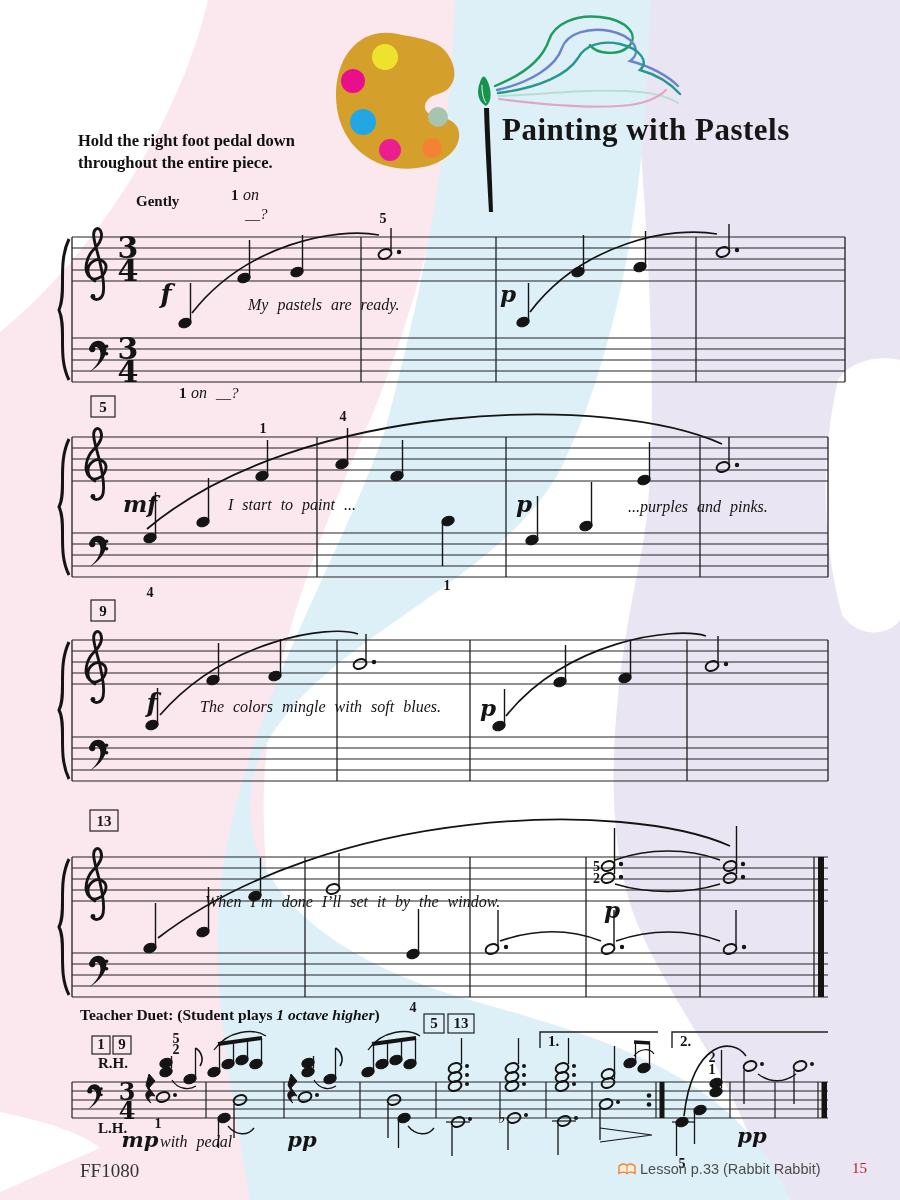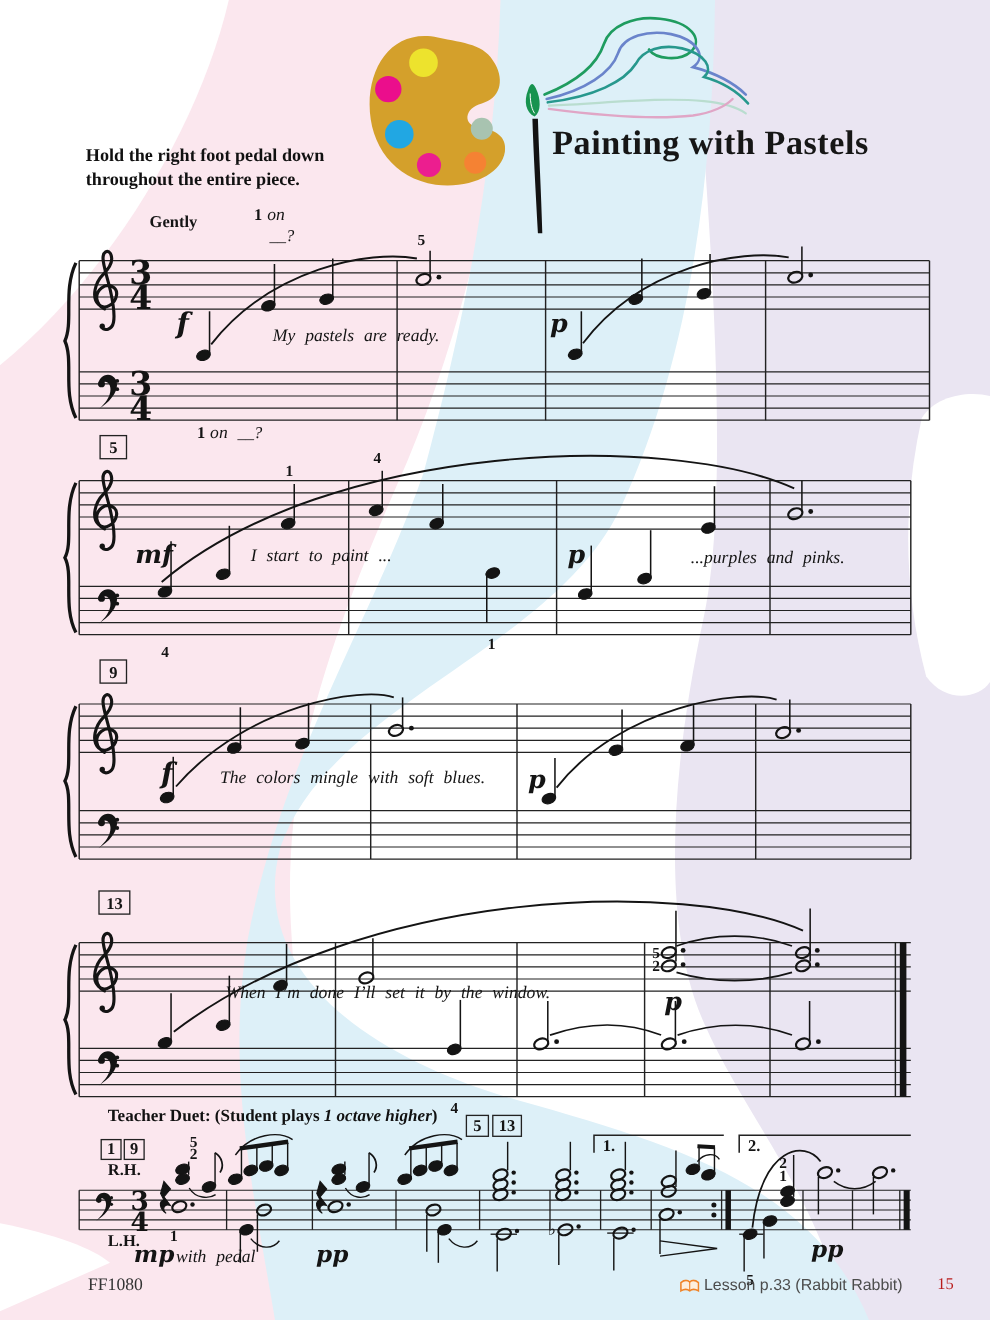--- a/index.html
+++ b/index.html
@@ -2,23 +2,23 @@
 <html><head>
 <meta charset="utf-8">
 <style>
   html,body{margin:0;padding:0;background:#888;}
   .page{position:relative;width:900px;height:1200px;background:#fff;overflow:hidden;
         font-family:"Liberation Serif",serif;}
   .page svg.layer{position:absolute;left:0;top:0;}
   .abs{position:absolute;}
   .instruction{left:78px;top:130px;font-weight:bold;font-size:16.5px;line-height:1.32;color:#111;}
   .title{left:502px;top:112px;font-weight:bold;font-size:31px;color:#161616;letter-spacing:.5px;}
-  .duet-head{left:80px;top:1006px;font-weight:bold;font-size:15.5px;color:#111;margin-left:18px;}
+  .duet-head{left:80px;top:1006px;font-weight:bold;font-size:15.5px;color:#111;}
   .duet-head .it{font-style:italic;}
-  .footer-cat{left:80px;top:1160px;font-size:16px;color:#333;}
+  .footer-cat{left:80px;top:1160px;font-size:19px;color:#333;}
   .footer-lesson{left:640px;top:1161px;font-family:"Liberation Sans",sans-serif;font-size:14.5px;color:#4c4c4c;}
   .footer-page{left:852px;top:1160px;font-size:15px;color:#b91c1c;}
   .book-ic{left:618px;top:1163px;}
   text{fill:#141414;}
   .styf{font-family:"DejaVu Serif",serif;font-style:italic;font-weight:bold;}
   .lyr{font-family:"Liberation Serif",serif;font-style:italic;font-size:16px;word-spacing:5px;}
   .fing{font-family:"Liberation Serif",serif;font-weight:bold;font-size:14px;}
   .boxn{font-family:"Liberation Serif",serif;font-weight:bold;font-size:15px;}
   .tsig{font-family:"DejaVu Serif",serif;font-weight:bold;}
   .lbl{font-family:"Liberation Serif",serif;font-weight:bold;font-size:15px;}

